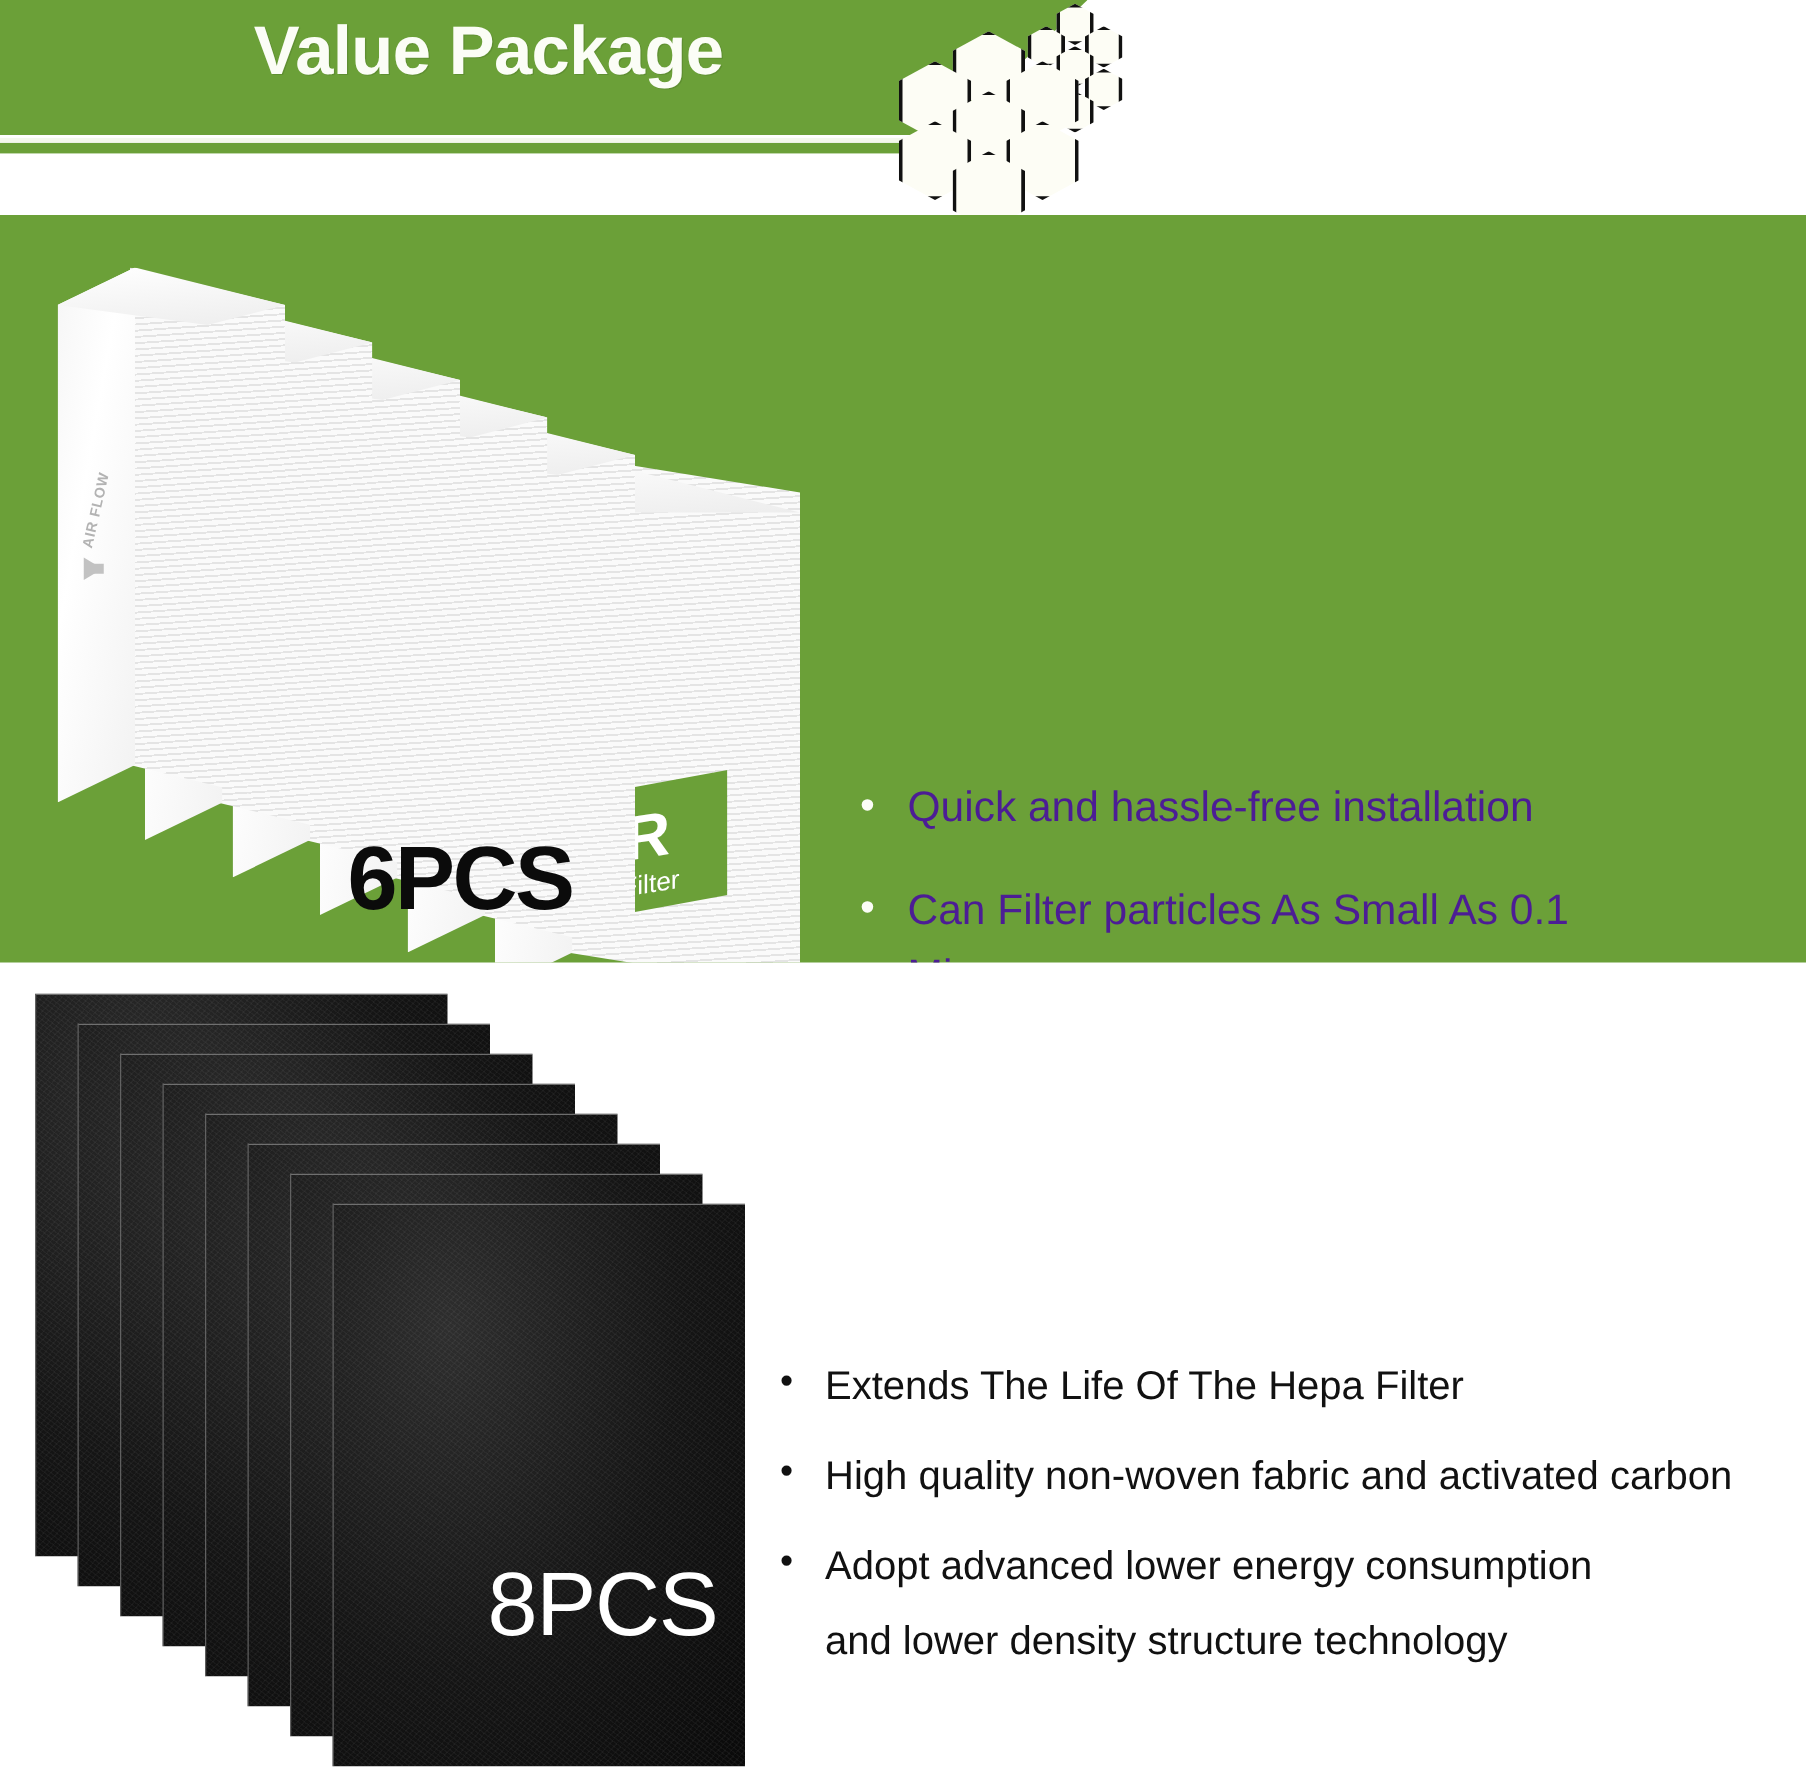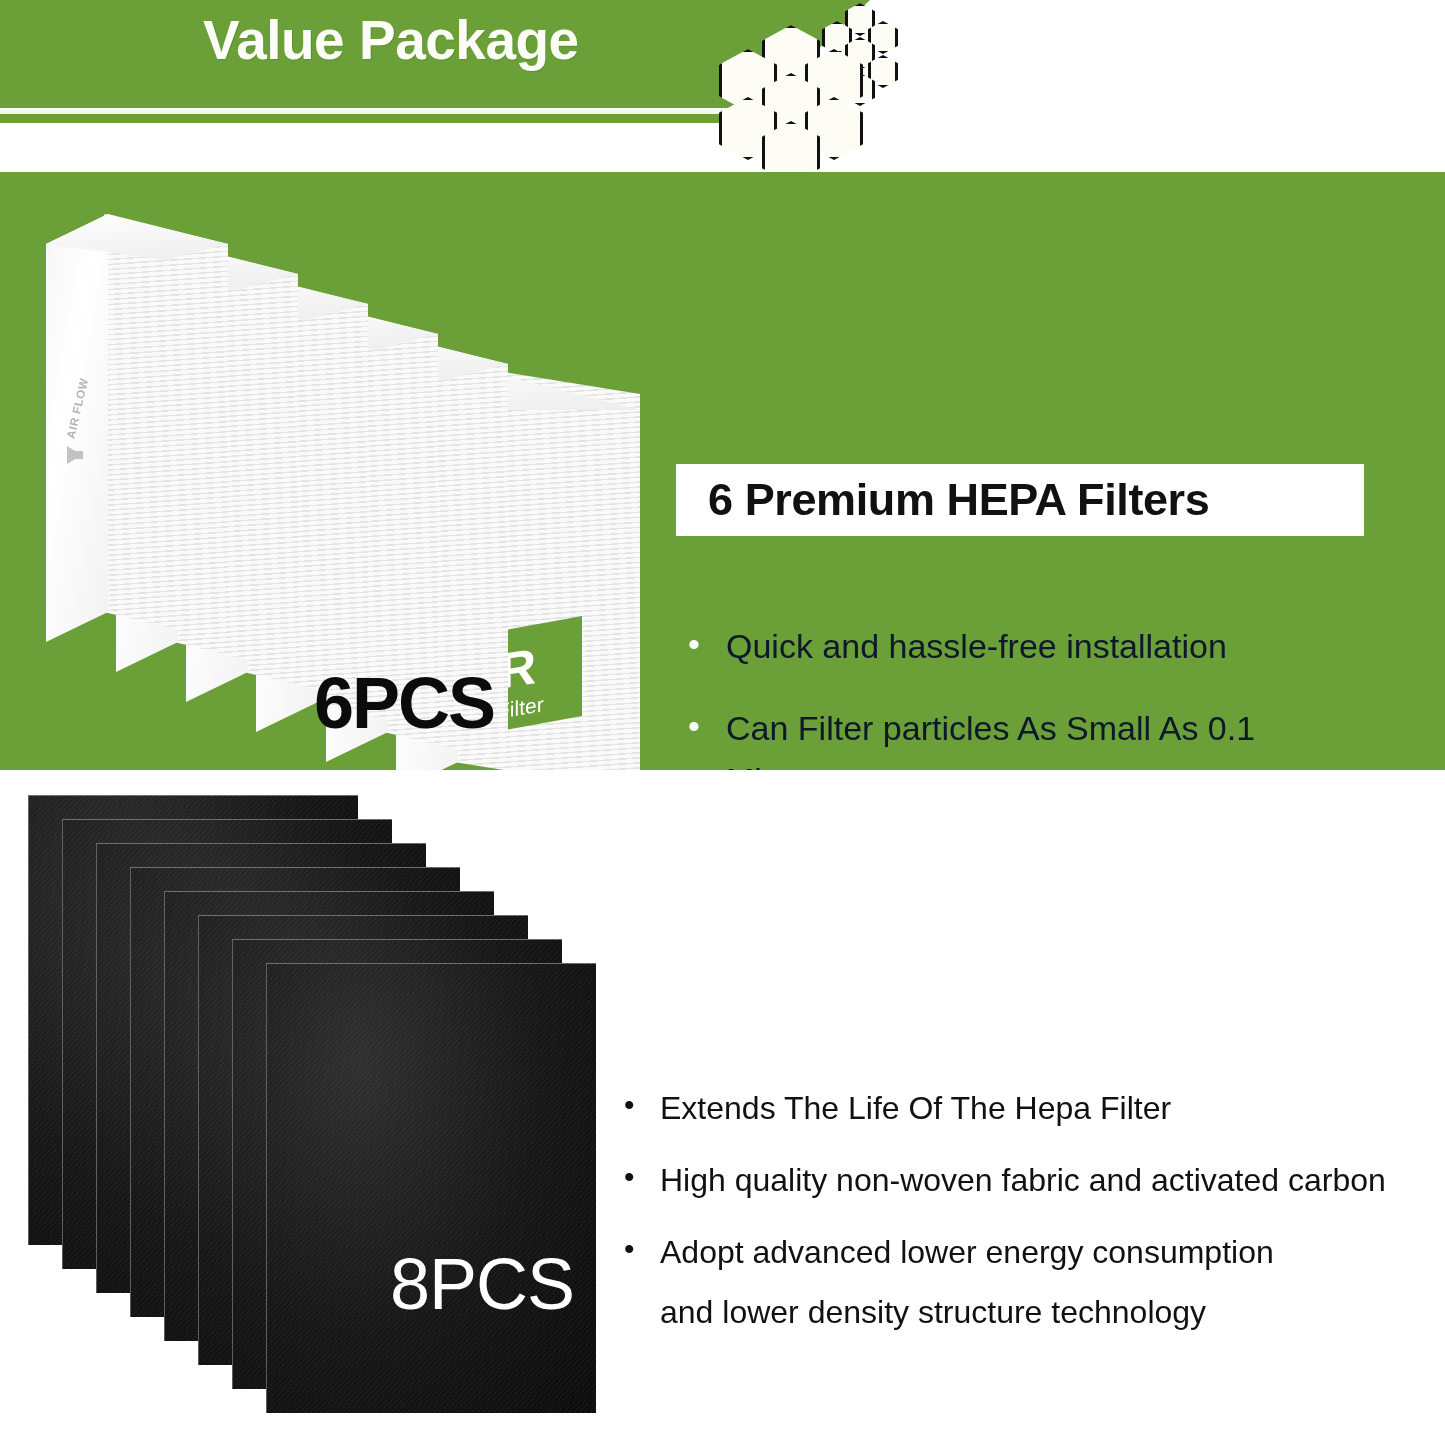--- a/index.html
+++ b/index.html
@@ -110,37 +110,37 @@
     font-size: 50px; font-weight: bold; color: #ffffff; line-height: 1;
     transform: skewY(-9deg);
   }
   #r-tag-word {
     position: absolute; left: 13px; top: 80px;
     font-size: 21px; color: #ffffff; transform: skewY(-9deg);
   }
   #pcs6 {
     position: absolute; left: 232px; top: 480px;
     font-size: 72px; font-weight: bold; color: #0b0b0b;
-    letter-spacing: -2px; z-index: 40; margin-left: 36px;
+    letter-spacing: -2px; z-index: 40;
   }
 
   
   #hepa-heading-box {
     position: absolute; left: 676px; top: 292px; width: 688px; height: 72px;
     background: #ffffff; display: flex; align-items: center;
   }
   #hepa-heading {
     font-size: 45px; font-weight: bold; color: #111111;
     padding-left: 32px; white-space: nowrap; letter-spacing: -0.4px;
   }
 
   .bullets-green { position: absolute; left: 676px; top: 448px; width: 700px; }
   .bullets-green li {
     list-style: none; position: relative; padding-left: 50px;
-    color: #0f172a; font-size: 34px; line-height: 52px; margin-bottom: 30px;
+    color: #4c1d95; font-size: 34px; line-height: 52px; margin-bottom: 30px;
   }
   .bullets-green li::before {
     content: "•"; position: absolute; left: 12px; top: -2px;
     font-size: 34px; color: #fbfdf6;
   }
 
   
   #carbon-art { position: absolute; left: 28px; top: 795px; width: 600px; height: 620px; }
   .cf-sheet {
     position: absolute; width: 330px; height: 450px;
@@ -261,23 +261,20 @@
         <div class="hf-airflow">AIR FLOW</div>
         <div class="hf-arrow"></div>
         <div id="r-tag">
           <div id="r-tag-letter">R</div>
           <div id="r-tag-word">Filter</div>
         </div>
       </div>
       <div id="pcs6">6PCS</div>
     </div>
 
-    <div id="hepa-heading-box">
-      <span id="hepa-heading">6 Premium HEPA Filters</span>
-    </div>
 
     <ul class="bullets-green">
       <li>Quick and hassle-free installation</li>
       <li>Can Filter particles As Small As 0.1 Microns</li>
     </ul>
   </div>
 
   <div id="carbon-art">
     <div class="cf-sheet" style="left:0px;   top:0px;   z-index:1;"></div>
     <div class="cf-sheet" style="left:34px;  top:24px;  z-index:2;"></div>

